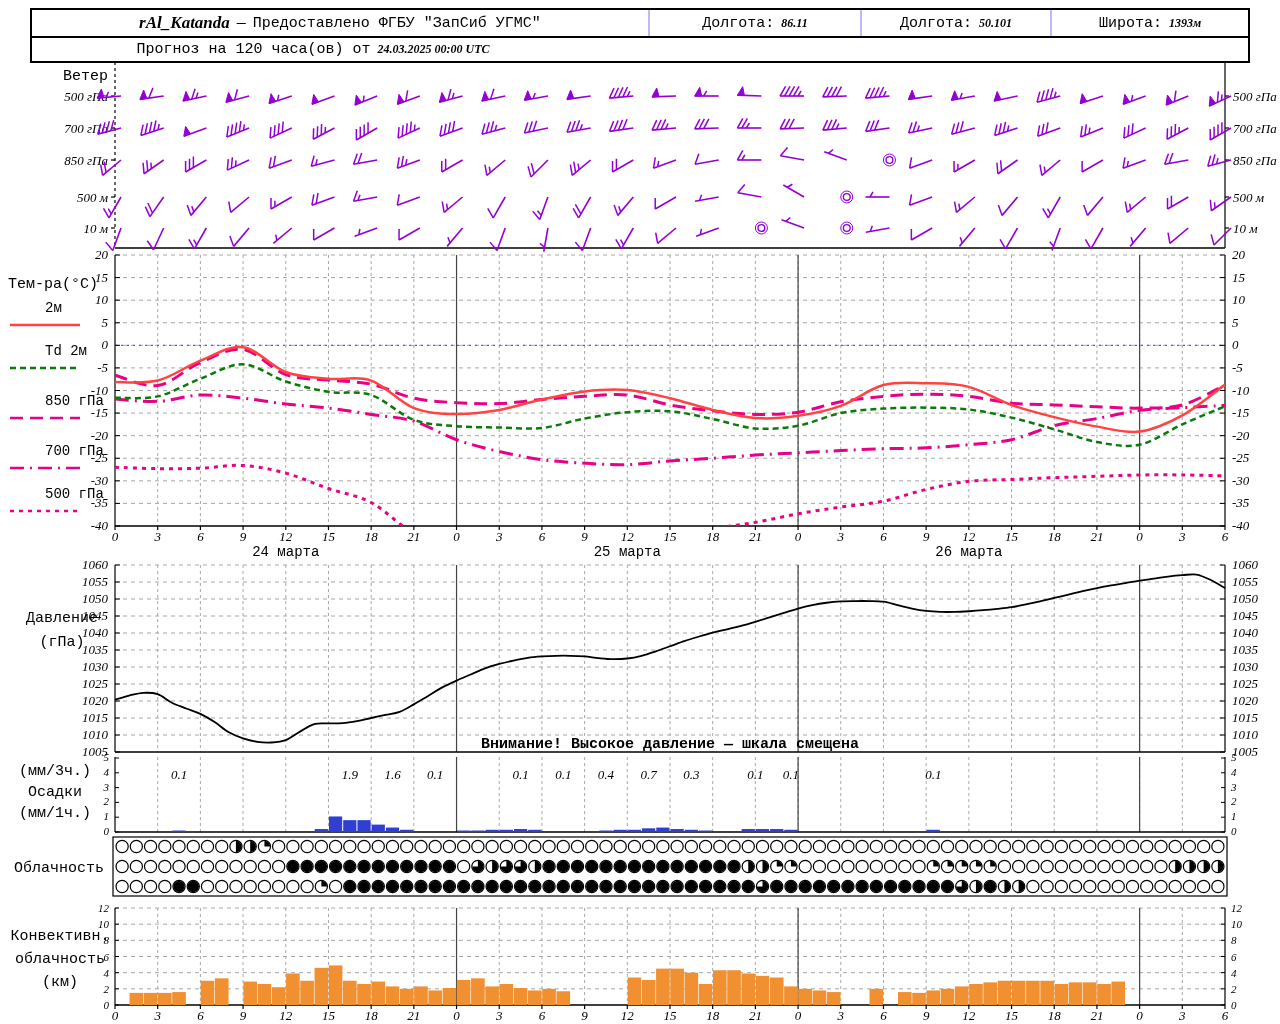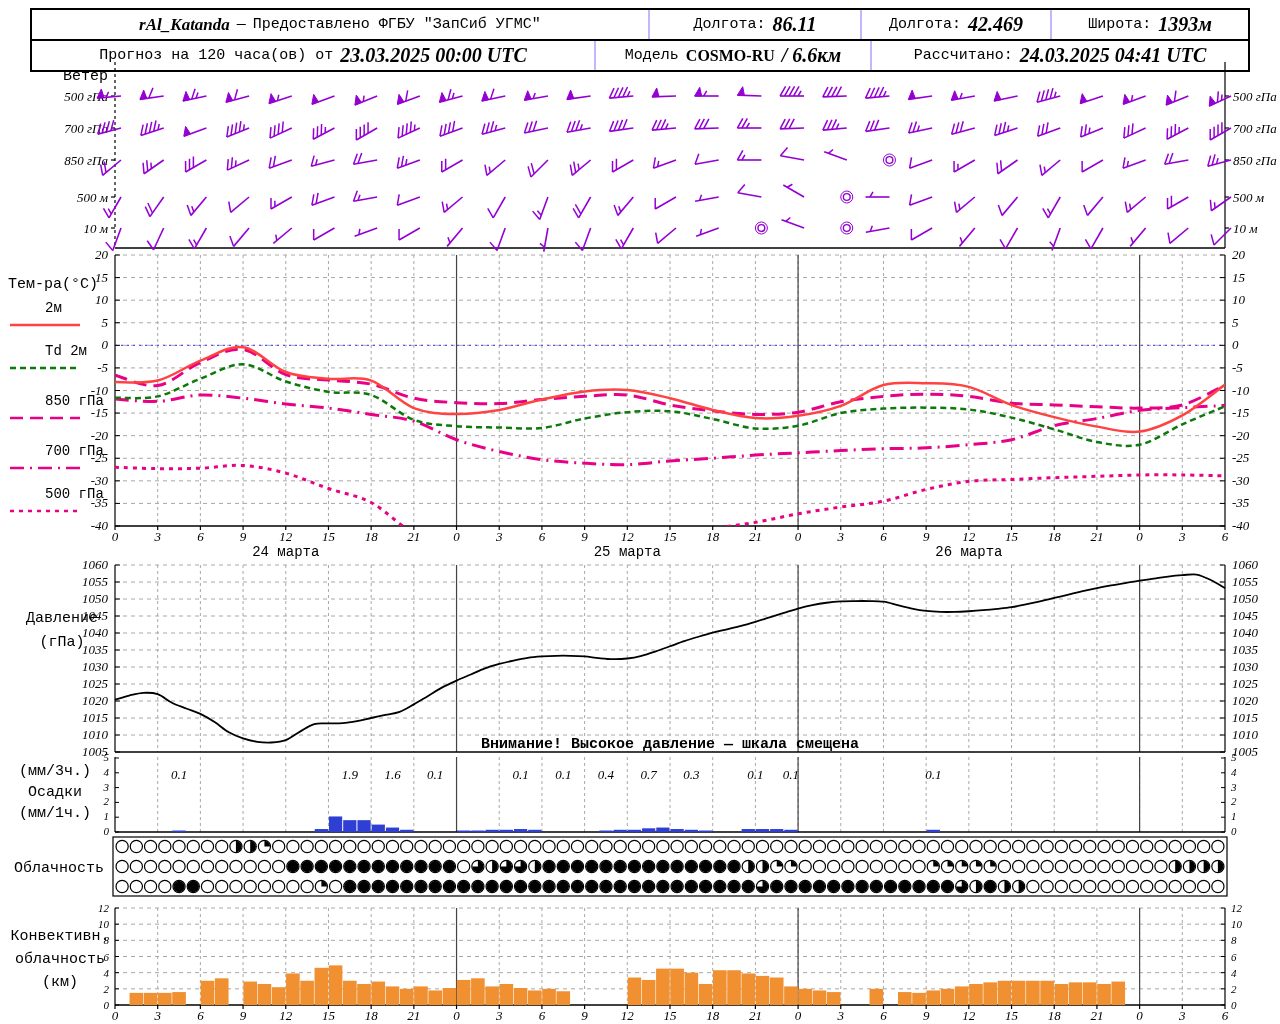--- a/index.html
+++ b/index.html
@@ -4,21 +4,21 @@
 <style>
   html,body{margin:0;padding:0;background:#fff;width:1280px;height:1024px;position:relative;
     font-family:"Liberation Mono", monospace;}
   #stage{position:absolute;left:0;top:0;width:1280px;height:1024px;}
   #hdr{position:absolute;left:30px;top:8px;width:1220px;border:2px solid #000;box-sizing:border-box;}
   .hrow{display:flex;align-items:stretch;}
   .hrow+.hrow{border-top:2px solid #000;text-align:right;}
   .hcell{display:flex;align-items:center;justify-content:center;gap:7px;padding:3px 12px;
     font-size:15px;white-space:nowrap;overflow:hidden;box-sizing:border-box;}
   .hcell+.hcell{border-left:2px solid #c4b5fd;}
-  .val{font-family:"Liberation Serif", serif;font-style:italic;font-weight:bold;font-size:20px;}
+  .val{font-family:"Liberation Serif", serif;font-style:italic;font-weight:bold;font-size:12px;}
   .stn{font-family:"Liberation Serif", serif;font-style:italic;font-weight:bold;font-size:17px;}
   .mdl{font-family:"Liberation Serif", serif;font-weight:bold;font-size:16px;}
   svg text{user-select:none;}
   .tnum{font-family:"Liberation Serif", serif;font-style:italic;font-size:13px;fill:#000;}
   .tnum-s{font-family:"Liberation Serif", serif;font-style:italic;font-size:11px;fill:#000;}
   .tmono{font-family:"Liberation Mono", monospace;font-size:15px;fill:#000;}
   .tmono-s{font-family:"Liberation Mono", monospace;font-size:14px;fill:#000;}
   .twarn{font-family:"Liberation Mono", monospace;font-size:15px;font-weight:bold;fill:#000;}
 </style>
 </head>
@@ -31,40 +31,31 @@
         <span class="stn">rAl_Katanda</span>
         <span>—</span>
         <span>Предоставлено ФГБУ "ЗапСиб УГМС"</span>
       </div>
       <div class="hcell" style="flex:0 0 212px">
         <span>Долгота:</span>
         <span class="val">86.11</span>
       </div>
       <div class="hcell" style="flex:0 0 190px">
         <span>Долгота:</span>
-        <span class="val">42.469</span>
+        <span class="val">50.101</span>
       </div>
       <div class="hcell" style="flex:1">
         <span>Широта:</span>
         <span class="val">1393м</span>
       </div>
     </div>
     <div class="hrow">
       <div class="hcell" style="flex:0 0 562px">
         <span>Прогноз на 120 часа(ов) от</span>
-        <span class="val">23.03.2025 00:00 UTC</span>
-      </div>
-      <div class="hcell" style="flex:0 0 276px">
-        <span>Модель</span>
-        <span class="mdl">COSMO-RU</span>
-        <span class="val">/ 6.6км</span>
-      </div>
-      <div class="hcell" style="flex:1">
-        <span>Рассчитано:</span>
-        <span class="val">24.03.2025 04:41 UTC</span>
+        <span class="val">24.03.2025 00:00 UTC</span>
       </div>
     </div>
   </div>
   <div id="chart-host">
       <svg width="1280" height="1024" viewBox="0 0 1280 1024" style="position: absolute; left: 0px; top: 0px;">
         <g>
           <line x1="115" y1="62" x2="115" y2="65" stroke="#000" stroke-width="1.2"></line>
           <line x1="115" y1="68" x2="115" y2="71" stroke="#000" stroke-width="1.2"></line>
           <line x1="115" y1="74" x2="115" y2="77" stroke="#000" stroke-width="1.2"></line>
           <line x1="115" y1="80" x2="115" y2="83" stroke="#000" stroke-width="1.2"></line>

